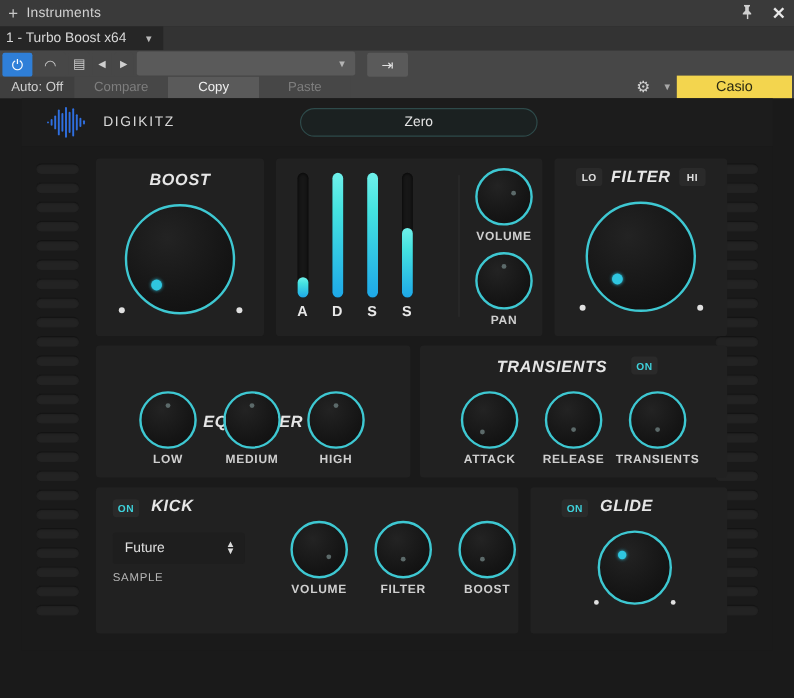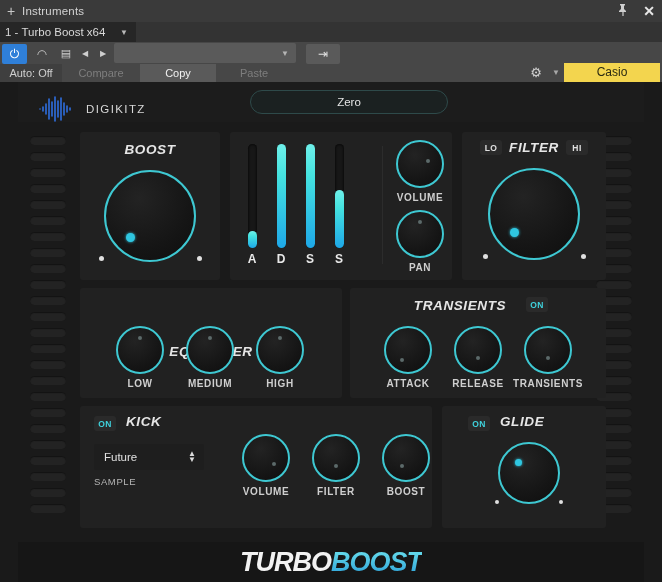--- a/index.html
+++ b/index.html
@@ -80,21 +80,21 @@
     font-size: 12px; margin-right: 2px;
   }
 
   
   .plugin {
     position: absolute; left: 0; top: 82px; width: 662px; height: 500px;
     background: #1a1a1a;
   }
   .brandbar {
     position: absolute; left: 18px; top: 0px; width: 626px; height: 40px;
-    background: #1c1c1c; display: flex; align-items: flex-end;
+    background: #1c1c1c; display: flex; align-items: center;
   }
   .dk-logo { margin-left: 20px; display: flex; align-items: center; }
   .dk-wave { width: 42px; height: 26px; }
   .dk-name { color: #d8d8d8; font-size: 11.5px; letter-spacing: 1.4px; margin-left: 6px; }
   .zerobtn {
     position: absolute; left: 232px; top: 8px; width: 198px; height: 24px;
     border: 1px solid #2e4a4a; border-radius: 12px; background: #1b2121;
     display: flex; align-items: center; justify-content: center;
     color: #e4e4e4; font-size: 11.5px;
   }
@@ -488,18 +488,13 @@
       <div class="knob" style="left:56px; top:36px; width:62px; height:62px;">
         <div class="ring" style="width:62px; height:62px;"></div>
         <div class="dot" style="left:17px; top:17px; width:7px; height:7px;"></div>
       </div>
       <div style="position:absolute; left:53px; top:94px; width:4px; height:4px; border-radius:50%; background:#e0e0e0;"></div>
       <div style="position:absolute; left:117px; top:94px; width:4px; height:4px; border-radius:50%; background:#e0e0e0;"></div>
     </div>
 
   </div>
 
-  <div class="footer">
-    <div class="flogo">
-      <span class="t1">TURBO</span><span class="t2x">BOOST</span>
-    </div>
-  </div>
 </div>
 
 </body></html>

